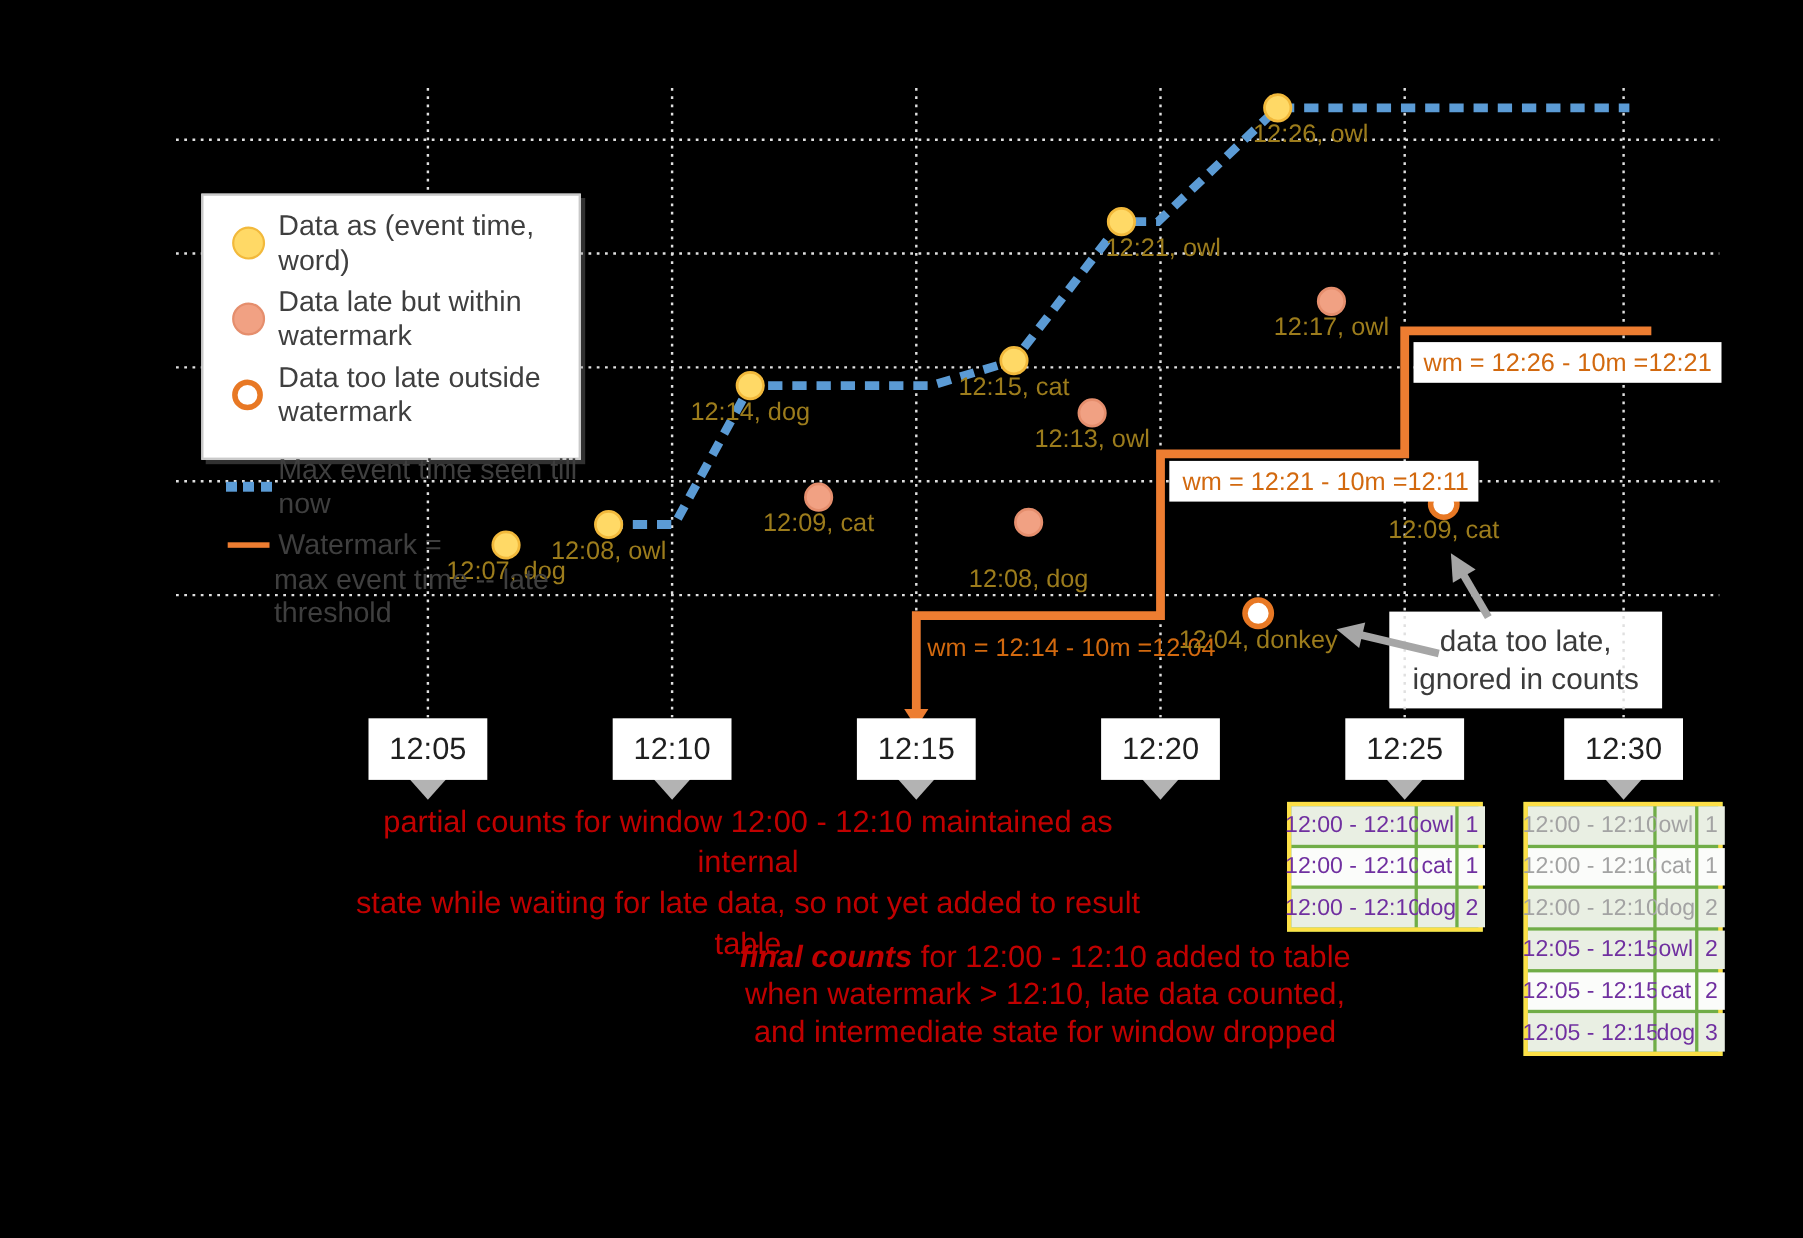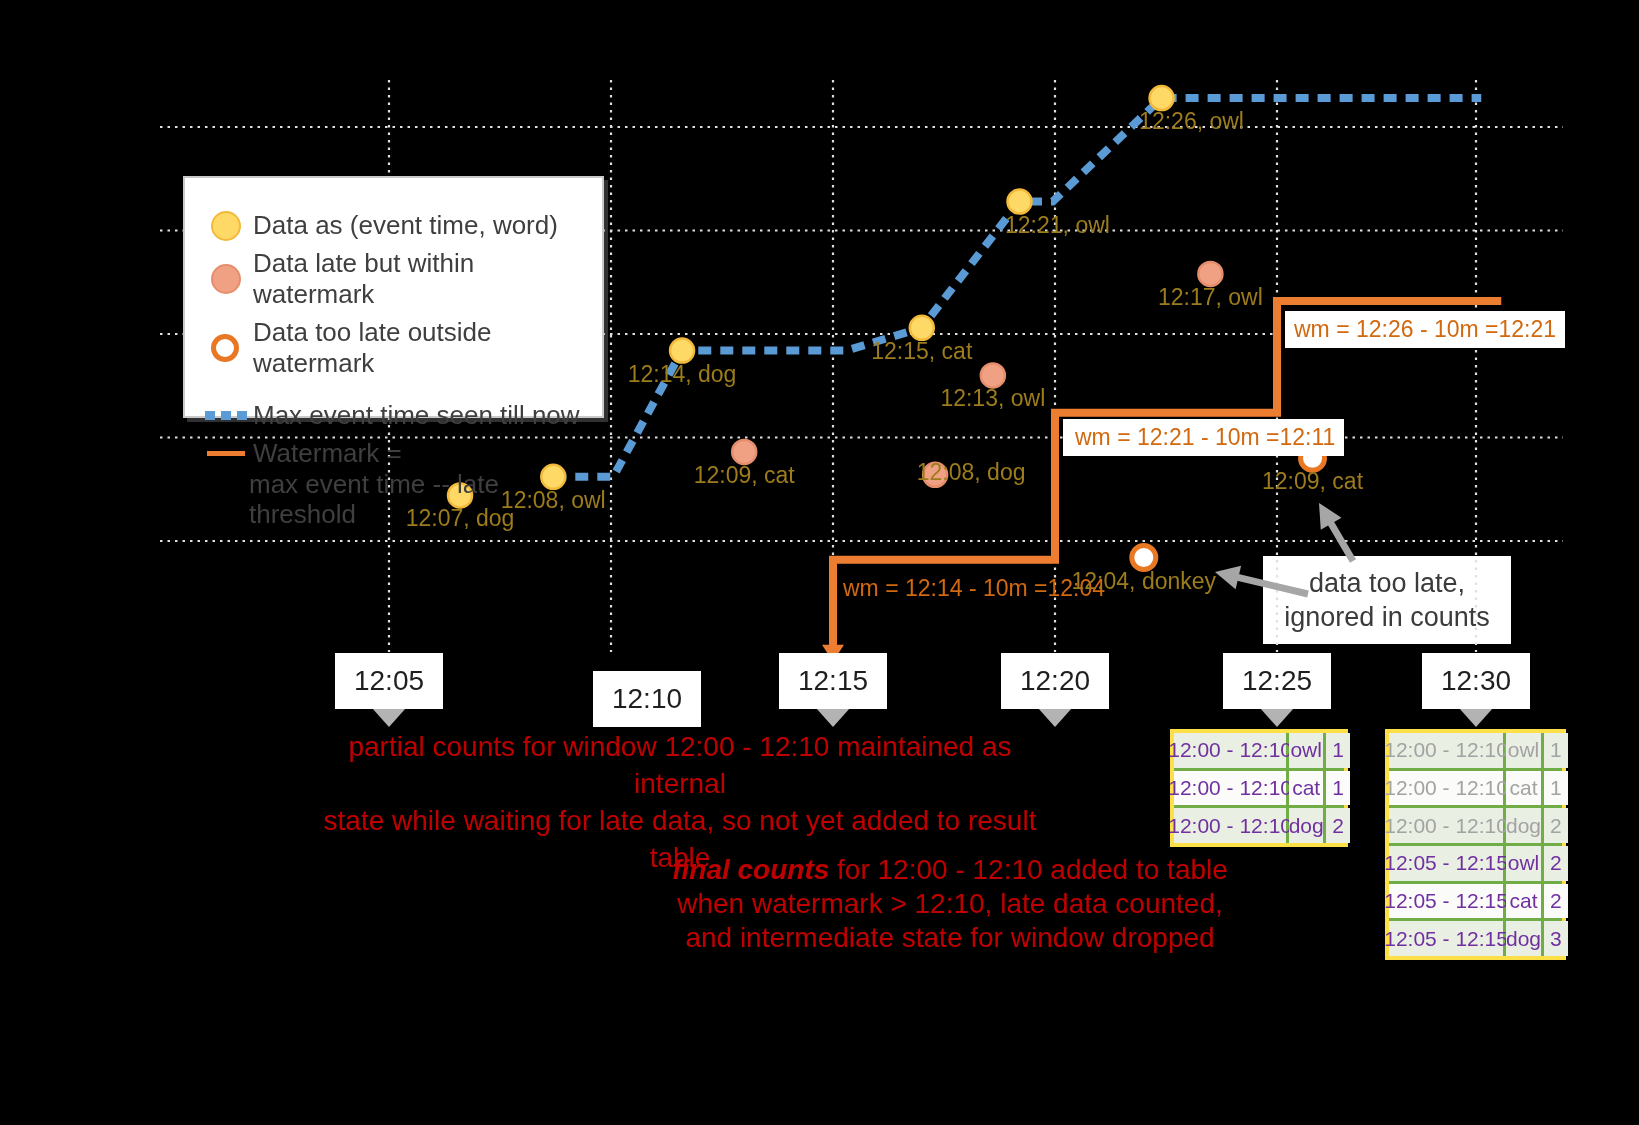--- a/index.html
+++ b/index.html
@@ -13,23 +13,23 @@
     font-size:27px;line-height:34px;padding:10px 6px;}
   .wm-label{position:absolute;color:#d2690f;font-size:23px;white-space:nowrap;}
   .wm-label.boxed{background:#fff;padding:5px 9px;}
   .pt-label{position:absolute;color:#9c7c1c;font-size:23px;white-space:nowrap;transform:translateX(-50%);}
   .axis-box{position:absolute;width:108px;height:56px;background:#fff;color:#1f1f1f;
     font-size:28px;display:flex;align-items:center;justify-content:center;transform:translateX(-50%);}
   .red-note{position:absolute;color:#c00000;font-size:28px;text-align:center;}
   .red-note .em{font-style:italic;font-weight:bold;}
 
   
-  #legend{position:absolute;left:183px;top:176px;width:421px;height:242px;background:#fff;
+  #legend{position:absolute;left:183px;top:176px;width:345px;height:242px;background:#fff;
     border:2px solid #c9c9c9;box-shadow:4px 4px 0 rgba(140,140,140,.35);
-    color:#3f3f3f;font-size:26px;box-sizing:border-box;padding:32px 0 0 20px;}
+    color:#3f3f3f;font-size:26px;box-sizing:border-box;padding:12px 0 0 20px;}
   .lg-row{display:flex;align-items:center;margin-bottom:7px;}
   .lg-marker{width:48px;flex:0 0 48px;display:flex;align-items:center;}
   .dot{width:26px;height:26px;border-radius:50%;margin-left:6px;}
   .dot.ontime{background:#ffd966;border:2px solid #f2b93b;}
   .dot.late{background:#f1a183;border:2px solid #e58e6d;}
   .dot.toolate{background:#fff;border:5px solid #e87824;width:18px;height:18px;}
   .dash-blue{width:46px;height:9px;
     background:repeating-linear-gradient(90deg,#5b9bd5 0 10px,transparent 10px 16px);}
   .line-orange{width:38px;height:5px;background:#ed7d31;margin-left:2px;}
   .lg-gap{height:14px;}
@@ -105,31 +105,31 @@
         <div class="wm-label" style="left: 843px; top: 575px;">wm = 12:14 - 10m =12:04</div>
         <div class="wm-label boxed" style="left: 1063px; top: 419px; padding-left: 12px;">wm = 12:21 - 10m =12:11</div>
         <div class="wm-label boxed" style="left: 1285px; top: 311px;">wm = 12:26 - 10m =12:21</div>
       </div>
     <div id="pt-labels">
         <div class="pt-label" style="left: 460.04px; top: 505.46px;">12:07, dog</div>
         <div class="pt-label" style="left: 553.28px; top: 486.83px;">12:08, owl</div>
         <div class="pt-label" style="left: 682.04px; top: 360.56px;">12:14, dog</div>
         <div class="pt-label" style="left: 744.2px; top: 461.99px;">12:09, cat</div>
         <div class="pt-label" style="left: 921.8px; top: 337.79px;">12:15, cat</div>
-        <div class="pt-label" style="left: 935.12px; top: 459px; margin-left: 36px;">12:08, dog</div>
+        <div class="pt-label" style="left: 935.12px; top: 513px;">12:08, dog</div>
         <div class="pt-label" style="left: 992.84px; top: 385.4px;">12:13, owl</div>
         <div class="pt-label" style="left: 1057.48px; top: 211.52px;">12:21, owl</div>
         <div class="pt-label" style="left: 1210.4px; top: 283.97px;">12:17, owl</div>
         <div class="pt-label" style="left: 1191.56px; top: 108.02px;">12:26, owl</div>
         <div class="pt-label" style="left: 1143.8px; top: 567.56px;">12:04, donkey</div>
         <div class="pt-label" style="left: 1312.52px; top: 468.2px;">12:09, cat</div>
       </div>
     <div id="axis-boxes">
         <div class="axis-box" style="left: 389px; top: 653px;">12:05</div>
-        <div class="axis-box" style="left: 647px; top: 653px; margin-top: 18px;">12:10</div>
+        <div class="axis-box" style="left: 611px; top: 653px;">12:10</div>
         <div class="axis-box" style="left: 833px; top: 653px;">12:15</div>
         <div class="axis-box" style="left: 1055px; top: 653px;">12:20</div>
         <div class="axis-box" style="left: 1277px; top: 653px;">12:25</div>
         <div class="axis-box" style="left: 1476px; top: 653px;">12:30</div>
       </div>
 
     <div id="legend">
       <div class="lg-row">
         <span class="lg-marker">
             <span class="dot ontime"></span>

